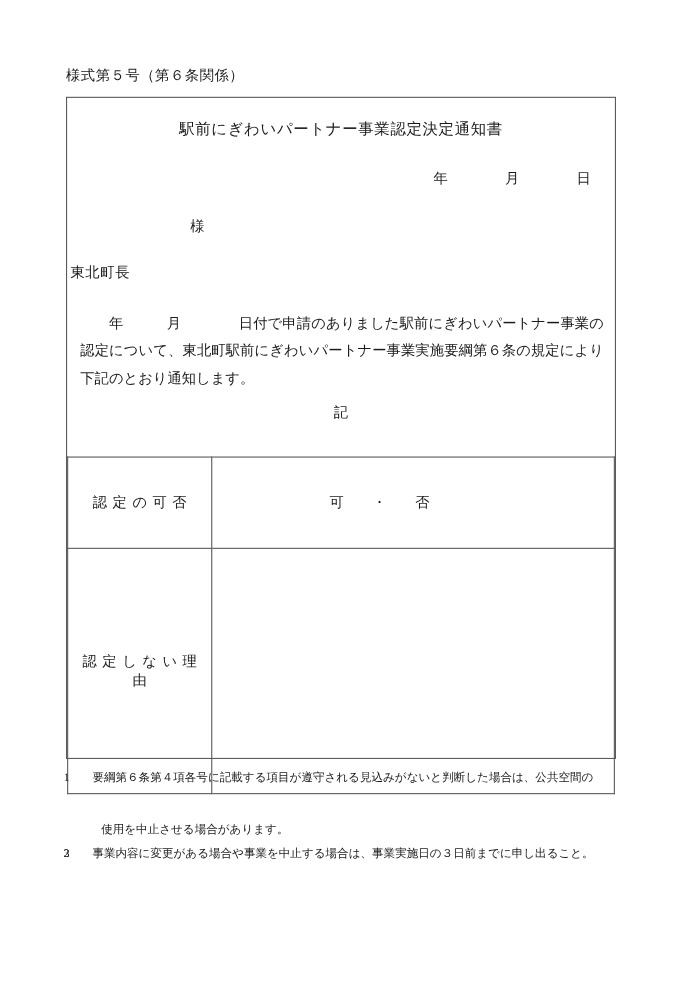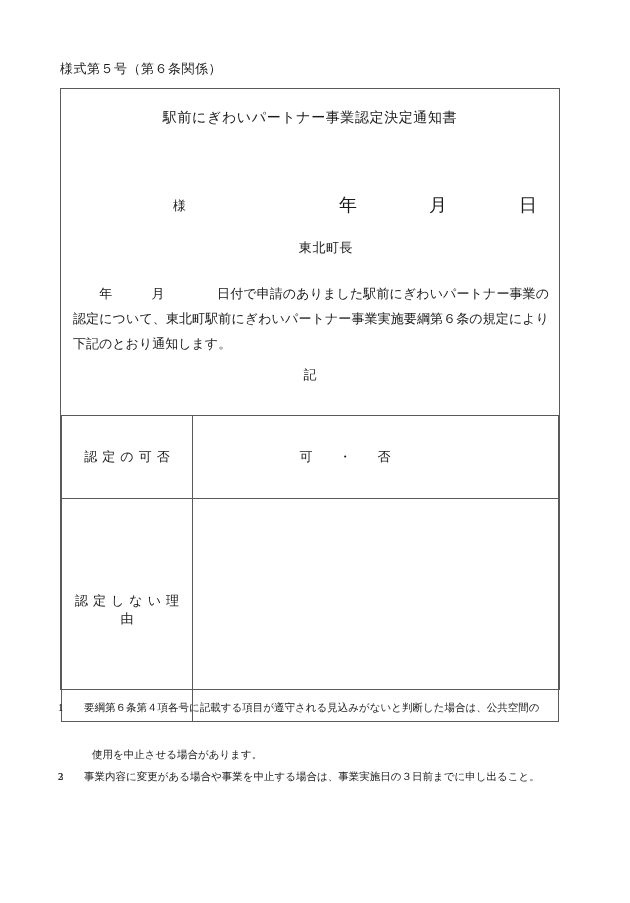--- a/index.html
+++ b/index.html
@@ -62,38 +62,37 @@
     width: 100%;
     text-align: center;
     font-size: 14px;
     letter-spacing: 0.6px;
   }
 
   .date-line {
     position: absolute;
     top: 64px;
     right: 22px;
-    font-size: 18px;
+    font-size: 13px;
     white-space: pre;
-    margin-top: 40px;
   }
 
   .addressee {
     position: absolute;
     top: 108px;
     left: 112px;
     font-size: 13px;
   }
 
   .issuer {
     position: absolute;
     top: 150px;
-    left: 16px;
-    width: 100%;
-    text-align: center;
+    left: 3px;
+    width: 100%;
+    text-align: left;
     font-size: 13px;
     letter-spacing: 0.6px;
   }
 
   .paragraph {
     position: absolute;
     top: 192px;
     left: 12px;
     width: 476px;
     font-size: 13px;

